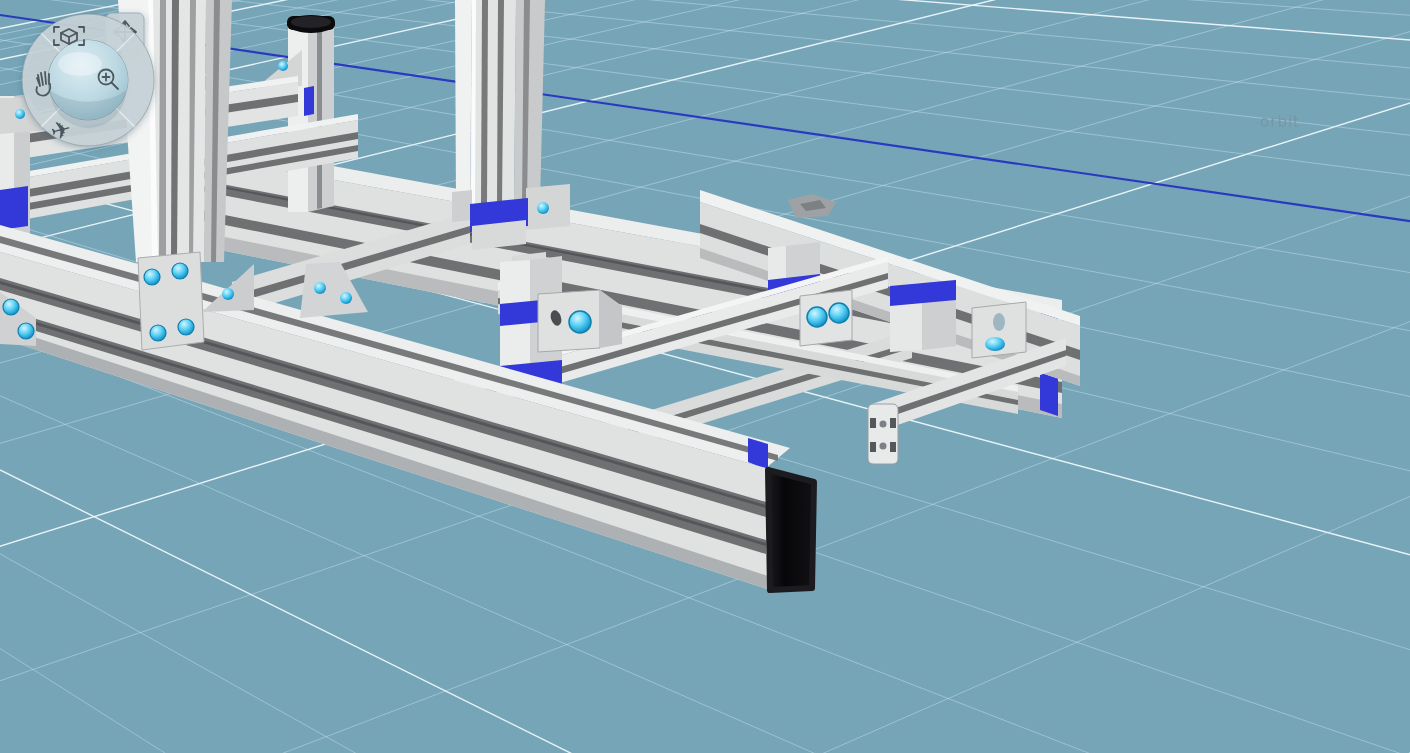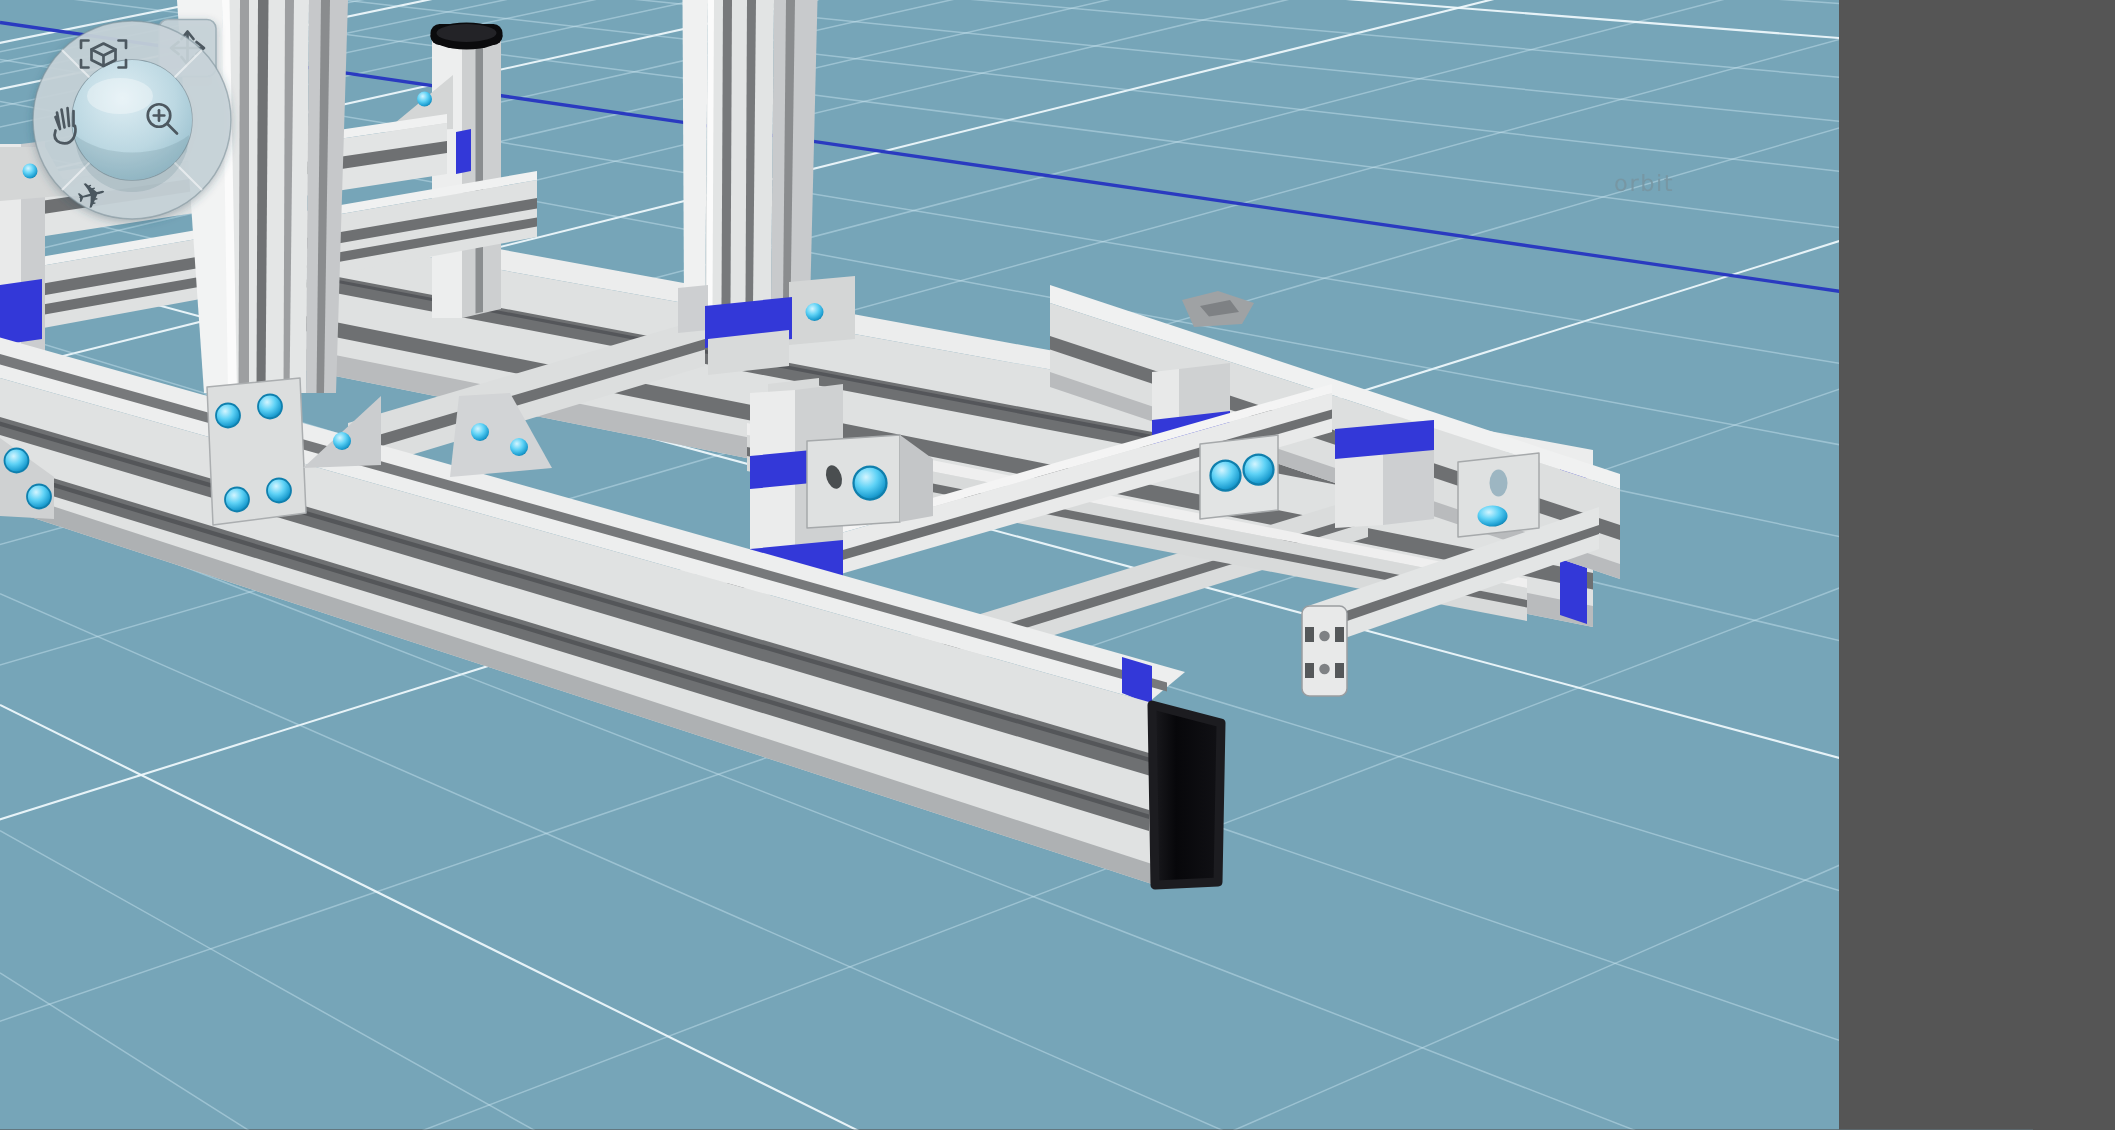--- a/index.html
+++ b/index.html
@@ -1,16 +1,16 @@
 <!DOCTYPE html>
 <html><head>
 <meta charset="utf-8">
 <style>
   html,body{margin:0;padding:0;background:#555;}
-  #stage{position:relative;width:1226px;height:753px;overflow:hidden;
+  #stage{position:relative;width:1410px;height:753px;overflow:hidden;
          font-family:"DejaVu Sans","Liberation Sans",sans-serif;}
   #stage svg{position:absolute;left:0;top:0;display:block;}
   #scene{z-index:1;}
   #navwheel{position:absolute;right:8px;top:40px;width:170px;height:170px;z-index:5;}
   #orbit-label{position:absolute;z-index:6;right:110px;top:113px;
     font-size:15px;letter-spacing:1px;color:rgba(120,148,160,0.85);
     pointer-events:none;font-family:"DejaVu Sans","Liberation Sans",sans-serif;}
   .icon-stroke{stroke:#4d5961;fill:none;stroke-width:1.8;stroke-linecap:round;stroke-linejoin:round;}
   text.plane{font-size:24px;fill:#49565e;font-family:"DejaVu Sans",sans-serif;}
 </style>

